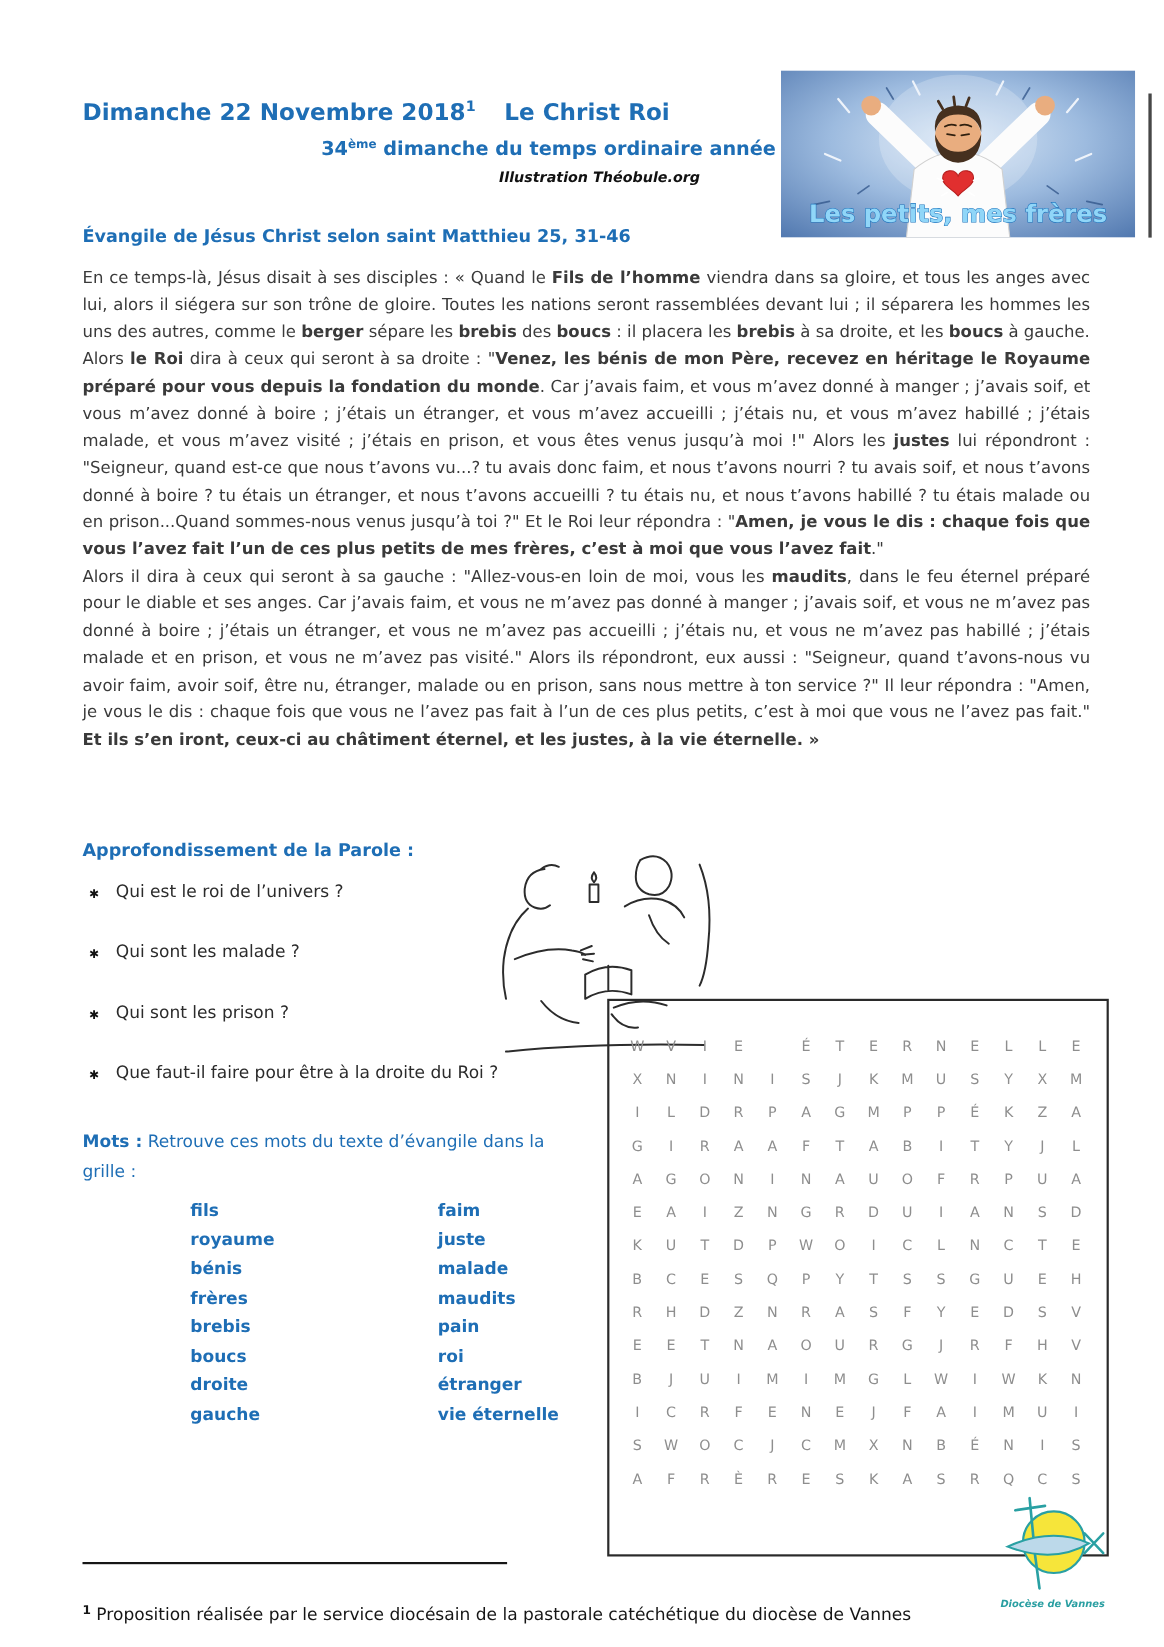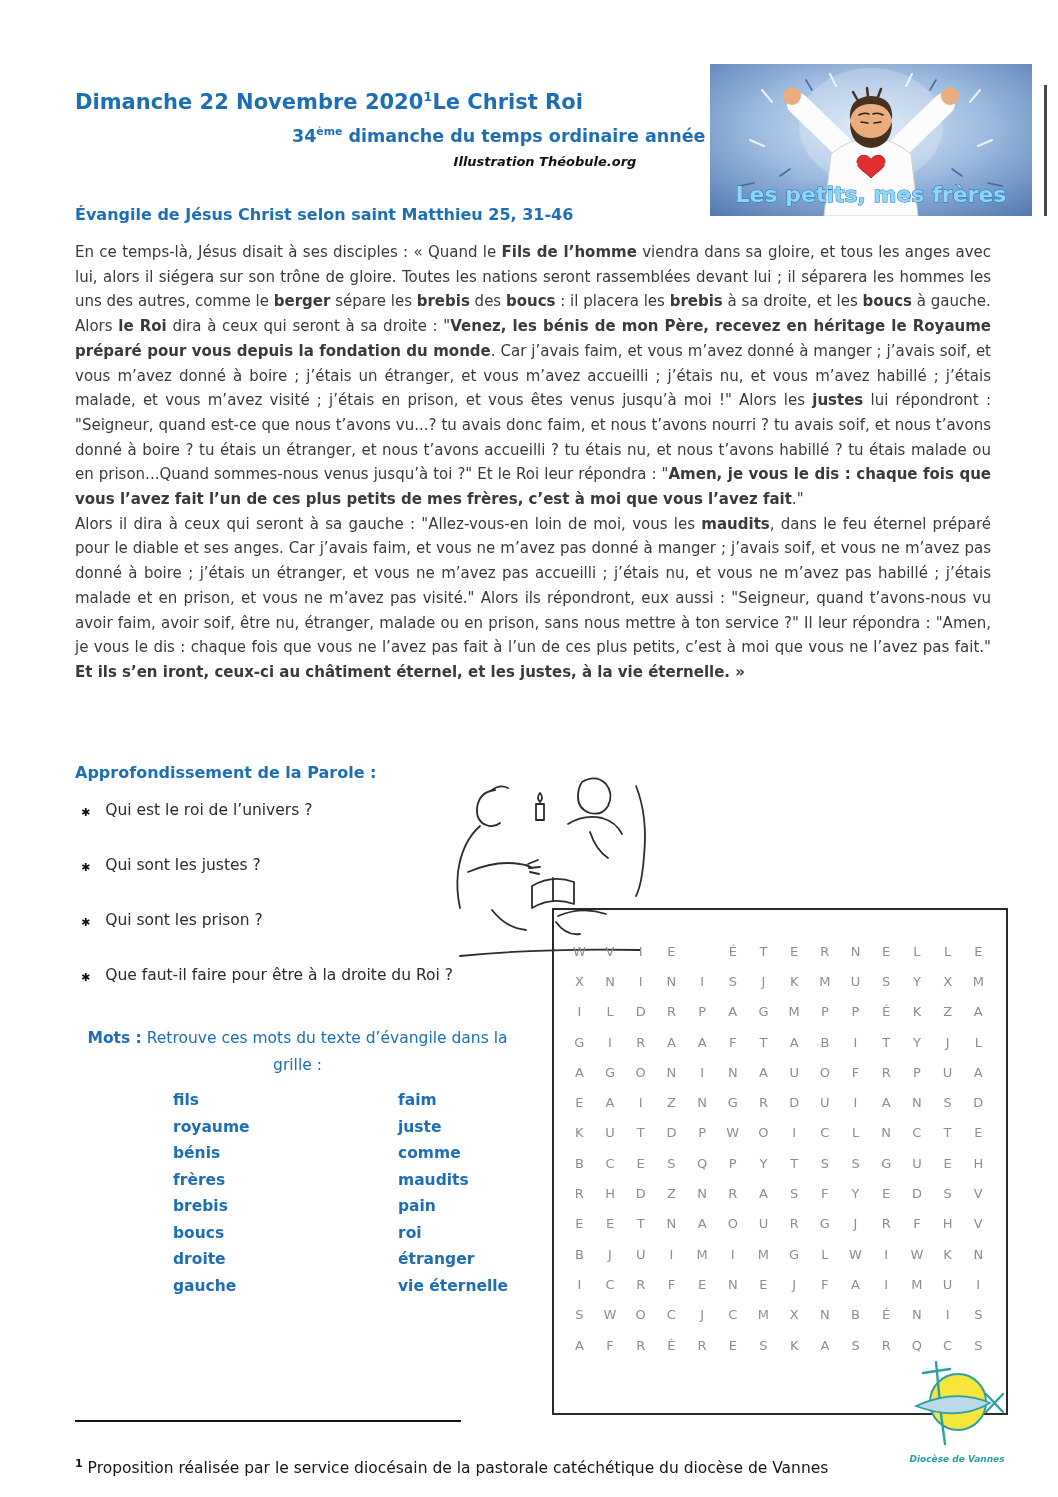--- a/index.html
+++ b/index.html
@@ -4,21 +4,21 @@
 <style>
   html,body{margin:0;padding:0;background:#ffffff;}
   .page{position:relative;width:1058px;height:1497px;background:#fff;overflow:hidden;
         font-family:"DejaVu Sans",sans-serif;color:#3a3a3a;}
   b{font-weight:700;}
   sup{font-size:.62em;vertical-align:super;line-height:0;}
 
   
   .title-row{position:absolute;left:75px;top:90px;white-space:nowrap;
              font-size:21px;font-weight:700;color:var(--accent,#1e6eb5);}
-  .title-right{}
+  .title-right{margin-left:26px;}
   .subtitle{position:absolute;left:292px;top:126px;font-size:17.5px;font-weight:700;
             color:var(--accent,#1e6eb5);white-space:nowrap;}
   .credit{position:absolute;left:395px;top:154px;width:300px;text-align:center;
           font-size:13px;font-weight:700;font-style:italic;color:#111;}
   .hero{position:absolute;left:710px;top:64px;width:322px;height:152px;}
   .hero svg{display:block;}
   .scan-line{position:absolute;left:1044px;top:85px;width:3px;height:131px;background:#474747;}
 
   
   .gospel-heading{position:absolute;left:75px;top:205px;font-size:16px;font-weight:700;
@@ -31,21 +31,21 @@
   .deepening{position:absolute;left:75px;top:763px;width:385px;}
   .deepening-heading{font-size:16px;font-weight:700;color:var(--accent,#1e6eb5);margin:0 0 16px 0;}
   .question{font-size:15.5px;line-height:25px;margin-bottom:28px;color:#2b2b2b;display:flex;}
   .question .marker{font-size:11px;margin:2px 15px 0 6px;color:#111;flex:0 0 auto;}
 
   
   .reading{position:absolute;left:440px;top:760px;width:212px;height:228px;}
 
   
   .mots{position:absolute;left:75px;top:1025px;width:445px;}
-  .mots-label{font-size:15.5px;line-height:27px;color:var(--accent,#1e6eb5);text-align:center;}
+  .mots-label{font-size:15.5px;line-height:27px;color:var(--accent,#1e6eb5);}
   .mots-label b{font-weight:700;}
   .word-cols{display:flex;margin-top:8px;}
   .word-col{font-size:15.5px;font-weight:700;line-height:26.5px;color:var(--accent,#1e6eb5);}
   .word-col.c1{margin-left:98px;width:225px;}
 
   
   .wordsearch{position:absolute;left:552px;top:908px;width:456px;height:507px;
               border:2px solid #2a2a2a;box-sizing:border-box;}
   .ws-grid{display:grid;grid-template-columns:repeat(14,30.7px);grid-auto-rows:30.3px;
            margin:26px 0 0 10px;}
@@ -58,21 +58,21 @@
   .footnote sup{font-weight:700;font-size:11px;}
   .logo{position:absolute;left:898px;top:1356px;width:118px;text-align:center;}
   .logo-caption{font-size:9px;font-weight:700;font-style:italic;color:#2a9fa2;margin-top:-2px;}
 </style>
 </head>
 <body>
 
 <div class="page">
 
   <div class="title-row">
-    <span>Dimanche 22 Novembre 2020</span><sup>1</sup><span class="title-right">Le Christ Roi</span>
+    <span>Dimanche 22 Novembre 2018</span><sup>1</sup><span class="title-right">Le Christ Roi</span>
   </div>
   <div class="subtitle">
     <span>34</span><sup>ème</sup><span> dimanche du temps ordinaire année A</span>
   </div>
   <div class="credit">Illustration Théobule.org</div>
   <div class="scan-line"></div>
 
   <div class="hero">
     <svg width="322" height="152" viewBox="0 0 322 152">
       <defs>
@@ -131,21 +131,21 @@
 
   <div class="deepening">
     <div class="deepening-heading">Approfondissement de la Parole :</div>
     <div>
         <div class="question">
           <span class="marker">✱</span>
           <span>Qui est le roi de l’univers ?</span>
         </div>
         <div class="question">
           <span class="marker">✱</span>
-          <span>Qui sont les justes ?</span>
+          <span>Qui sont les malade ?</span>
         </div>
         <div class="question">
           <span class="marker">✱</span>
           <span>Qui sont les prison ?</span>
         </div>
         <div class="question">
           <span class="marker">✱</span>
           <span>Que faut-il faire pour être à la droite du Roi ?</span>
         </div>
       </div>
@@ -182,21 +182,21 @@
           <div class="word">bénis</div>
           <div class="word">frères</div>
           <div class="word">brebis</div>
           <div class="word">boucs</div>
           <div class="word">droite</div>
           <div class="word">gauche</div>
         </div>
       <div class="word-col c2">
           <div class="word">faim</div>
           <div class="word">juste</div>
-          <div class="word">comme</div>
+          <div class="word">malade</div>
           <div class="word">maudits</div>
           <div class="word">pain</div>
           <div class="word">roi</div>
           <div class="word">étranger</div>
           <div class="word">vie éternelle</div>
         </div>
     </div>
   </div>
 
   <div class="wordsearch">

